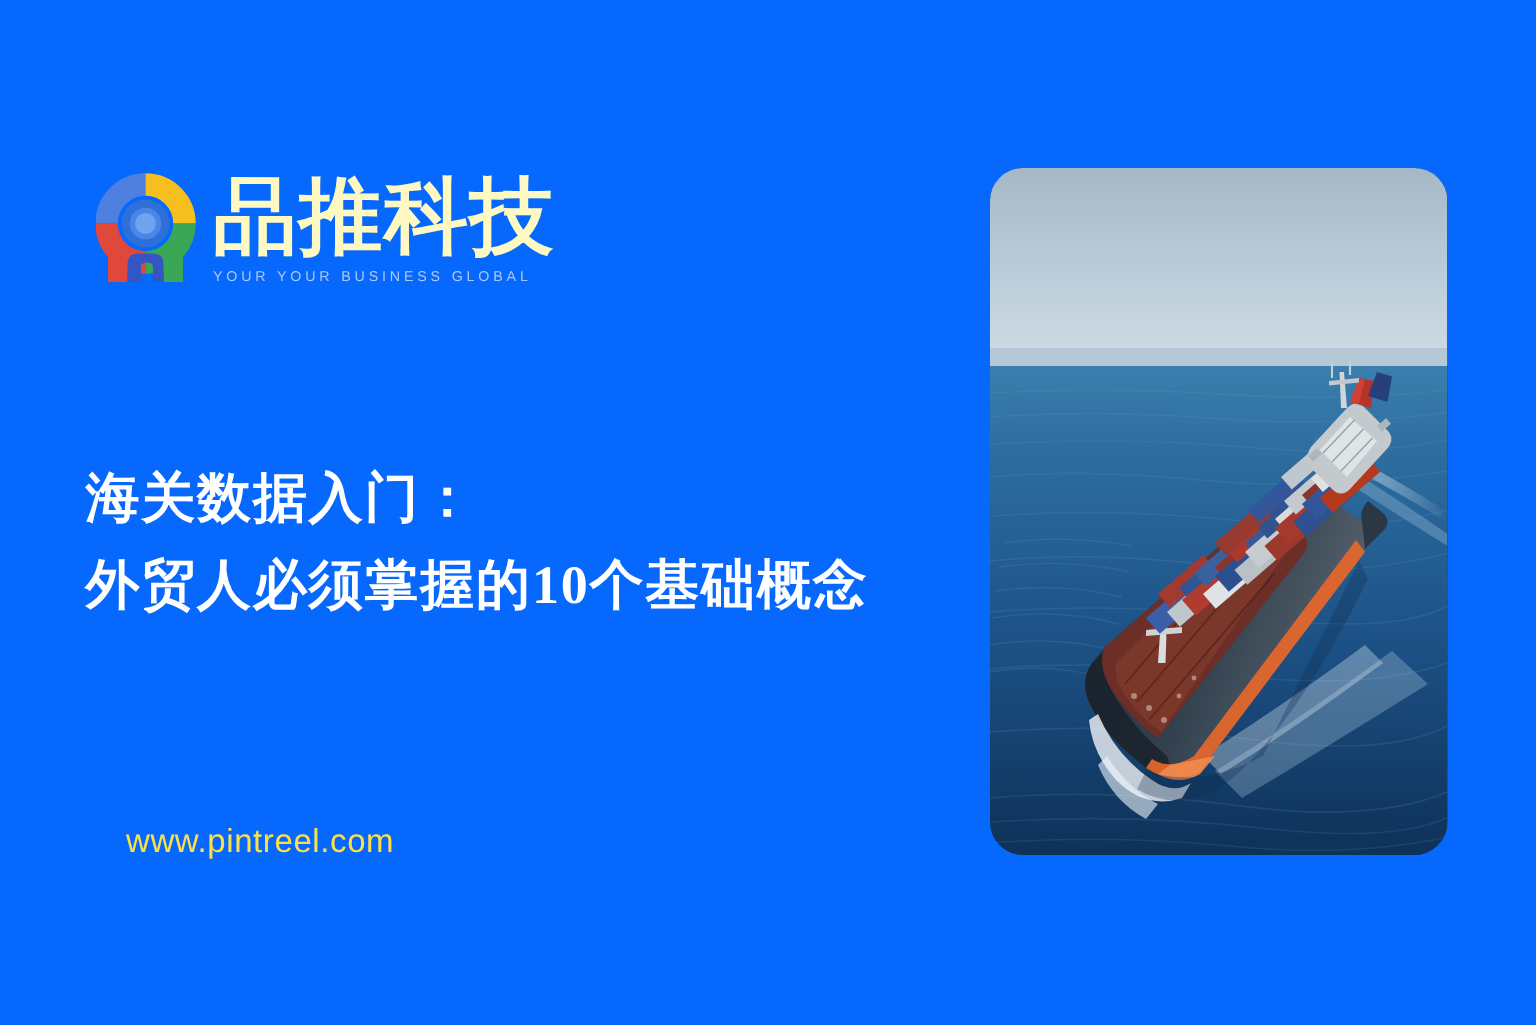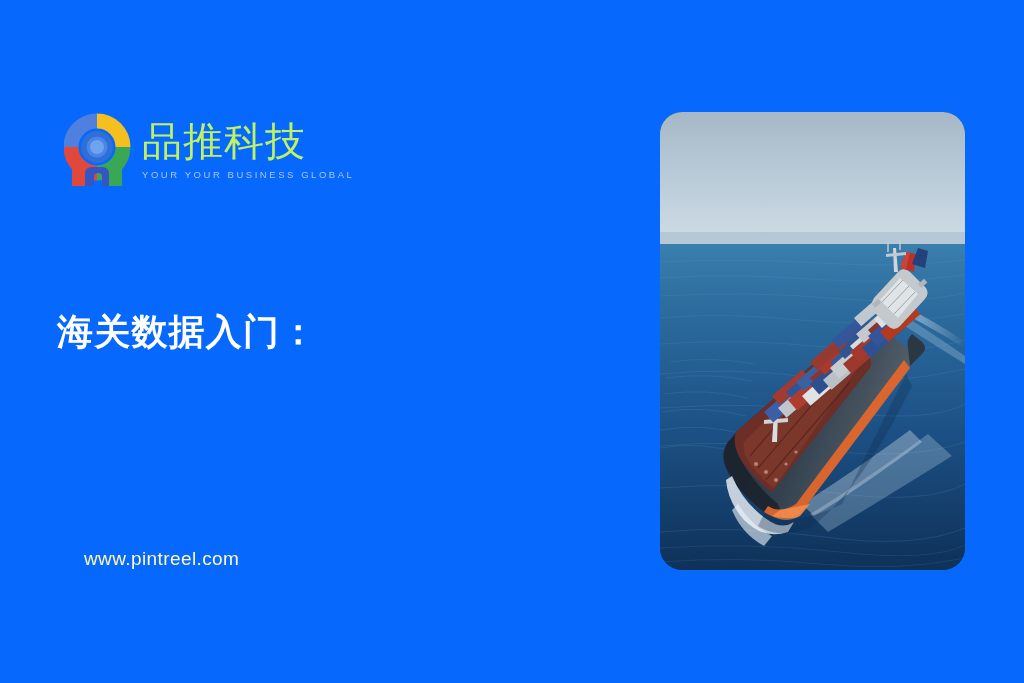--- a/index.html
+++ b/index.html
@@ -29,23 +29,23 @@
   }
   .logo-mark svg { display:block; width:68px; height:74px; }
 
   .logo-words {
     display:flex;
     flex-direction:column;
     justify-content:center;
     padding-top:2px;
   }
   .logo-cn {
-    font-size:40px;
-    font-weight:normal;
-    color:#bef264;
+    font-size:56px;
+    font-weight:bold;
+    color:#fef9c3;
     letter-spacing:1px;
     line-height:1.08;
     white-space:nowrap;
   }
   .logo-tagline {
     font-size:9.5px;
     color:#a9c8f6;
     letter-spacing:2.55px;
     margin-top:5px;
     white-space:nowrap;
@@ -66,22 +66,22 @@
     font-weight:bold;
     letter-spacing:1.2px;
     line-height:58px;
     white-space:nowrap;
   }
 
   
   .site-url {
     position:absolute;
     left:84px; top:548px;
-    color:#fef9c3;
-    font-size:19px;
+    color:#fde047;
+    font-size:22px;
     letter-spacing:0.4px;
   }
 
   
   .photo-card {
     position:absolute;
     left:660px; top:112px;
     width:305px; height:458px;
     border-radius:22px;
     overflow:hidden;
@@ -144,20 +144,21 @@
     </div>
 
     <div class="logo-words">
       <div class="logo-cn">品推科技</div>
       <div class="logo-tagline">YOUR YOUR BUSINESS GLOBAL</div>
     </div>
   </div>
 
   <div class="headline">
     <div class="headline-line">海关数据入门：</div>
+    <div class="headline-line">外贸人必须掌握的10个基础概念</div>
   </div>
 
   <div class="site-url">www.pintreel.com</div>
 
   <div class="photo-card">
     <svg viewBox="0 0 305 458" preserveAspectRatio="xMidYMid slice" xmlns="http://www.w3.org/2000/svg">
       <defs>
         <linearGradient id="sky" x1="0" y1="0" x2="0" y2="1">
           <stop offset="0" stop-color="#a6b8c7"></stop>
           <stop offset="0.55" stop-color="#bccdda"></stop>

